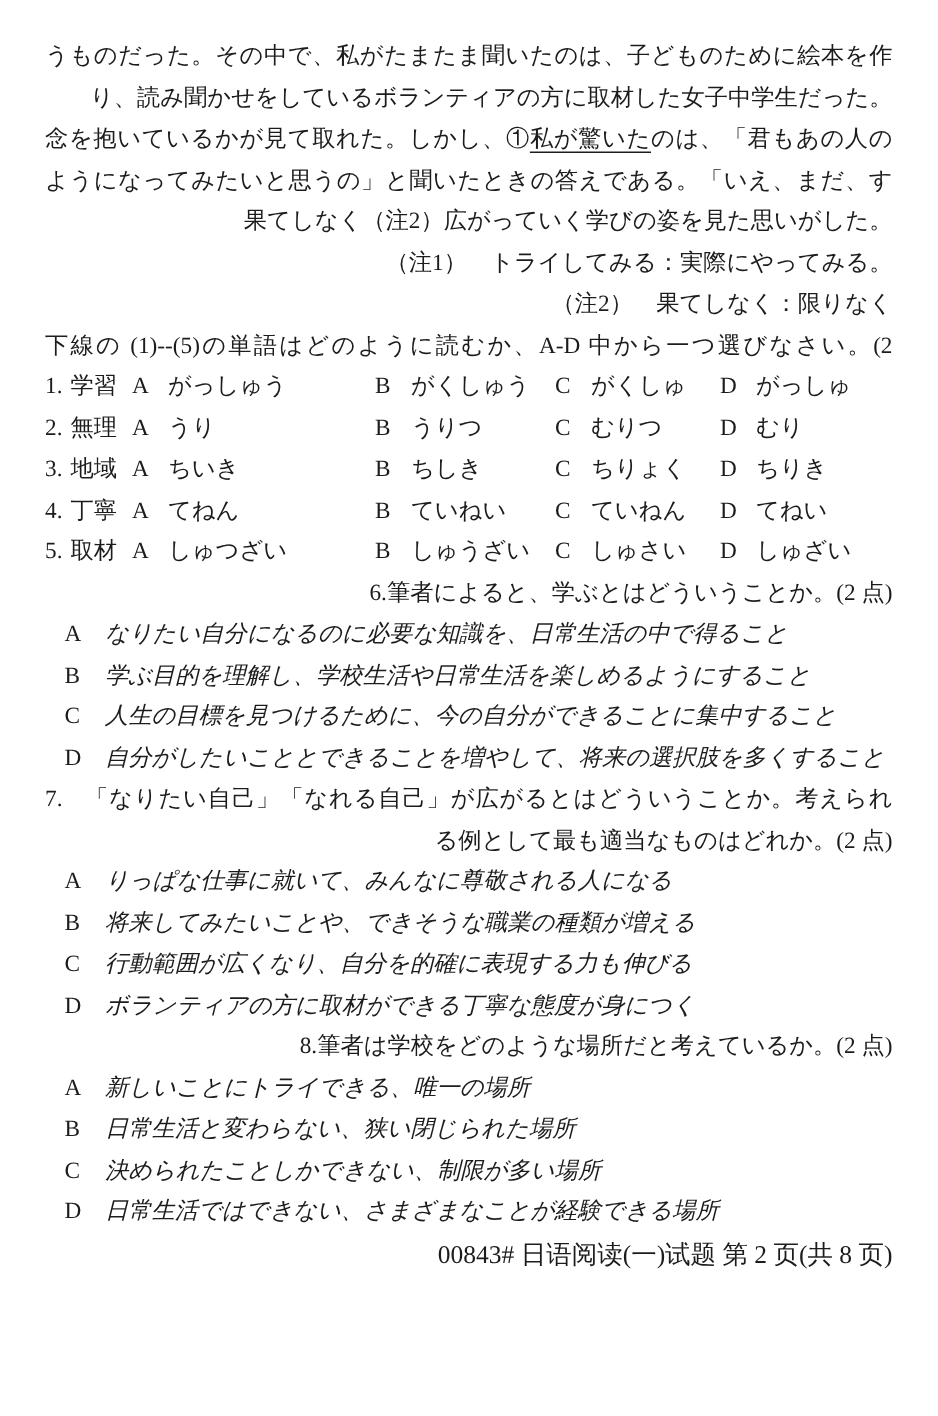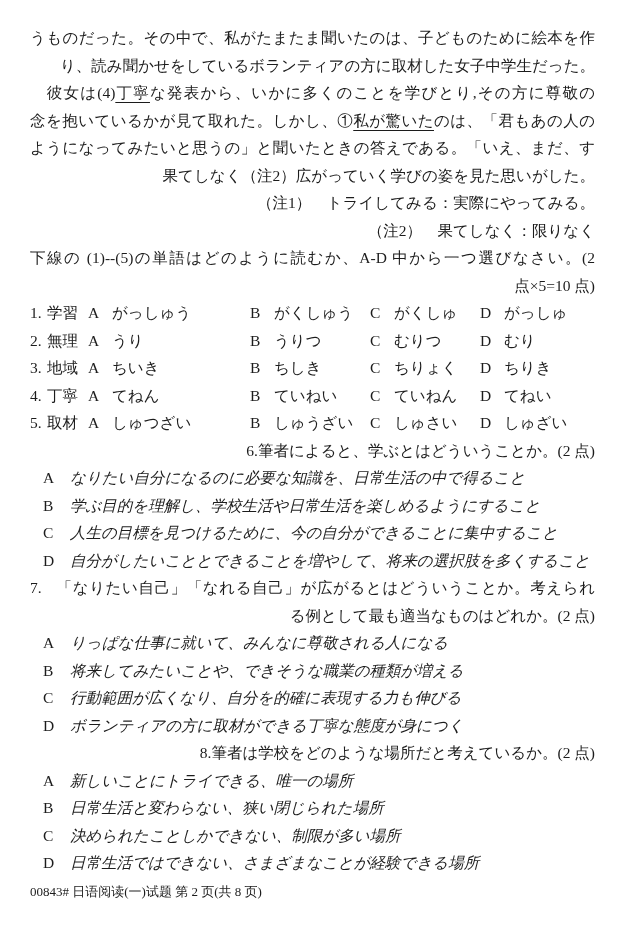--- a/index.html
+++ b/index.html
@@ -52,42 +52,40 @@
     line-height: 27.5px;
     font-size: 15.5px;
     padding-left: 13px;
     white-space: nowrap;
   }
   .opt-label { display: inline-block; width: 27px; flex: 0 0 27px; }
   .opt-text { flex: 1; font-style: italic; }
   .footer {
     height: 30px;
     line-height: 30px;
-    text-align: left;
-    font-size: 13px;
+    text-align: right;
+    font-size: 17px;
     white-space: nowrap;
   }
 </style>
 </head>
 <body>
 
 <div class="page">
 
   <div class="line fill"><span>うものだった。その中で、私がたまたま聞いたのは、子どものために絵本を作</span><span class="u"></span><span></span></div>
   <div class="line"><span>り、読み聞かせをしているボランティアの方に取材した女子中学生だった。</span><span class="u"></span><span></span></div>
-  <div class="line fill"><span>　彼女は(4)</span><span class="u">丁寧</span><span>な発表から、いかに多くのことを学びとり,その方に尊敬の</span></div>
   <div class="line fill"><span>念を抱いているかが見て取れた。しかし、①</span><span class="u">私が驚いた</span><span>のは、「君もあの人の</span></div>
   <div class="line fill"><span>ようになってみたいと思うの」と聞いたときの答えである。「いえ、まだ、す</span><span class="u"></span><span></span></div>
   <div class="line"><span>　果てしなく（注2）広がっていく学びの姿を見た思いがした。</span><span class="u"></span><span></span></div>
 
   <div class="line">（注1）　トライしてみる：実際にやってみる。</div>
   <div class="line">（注2）　果てしなく：限りなく</div>
 
   <div class="line fill">下線の (1)--(5)の単語はどのように読むか、A-D 中から一つ選びなさい。(2</div>
-  <div class="line">点×5=10 点)</div>
 
   <div class="vrow">
     <span class="v-word">
         <span class="v-num">1.</span>
         <span>学習</span>
       </span>
     <span class="v-opt v-a">
         <span class="v-label">A</span>
         <span>がっしゅう</span>
       </span>

